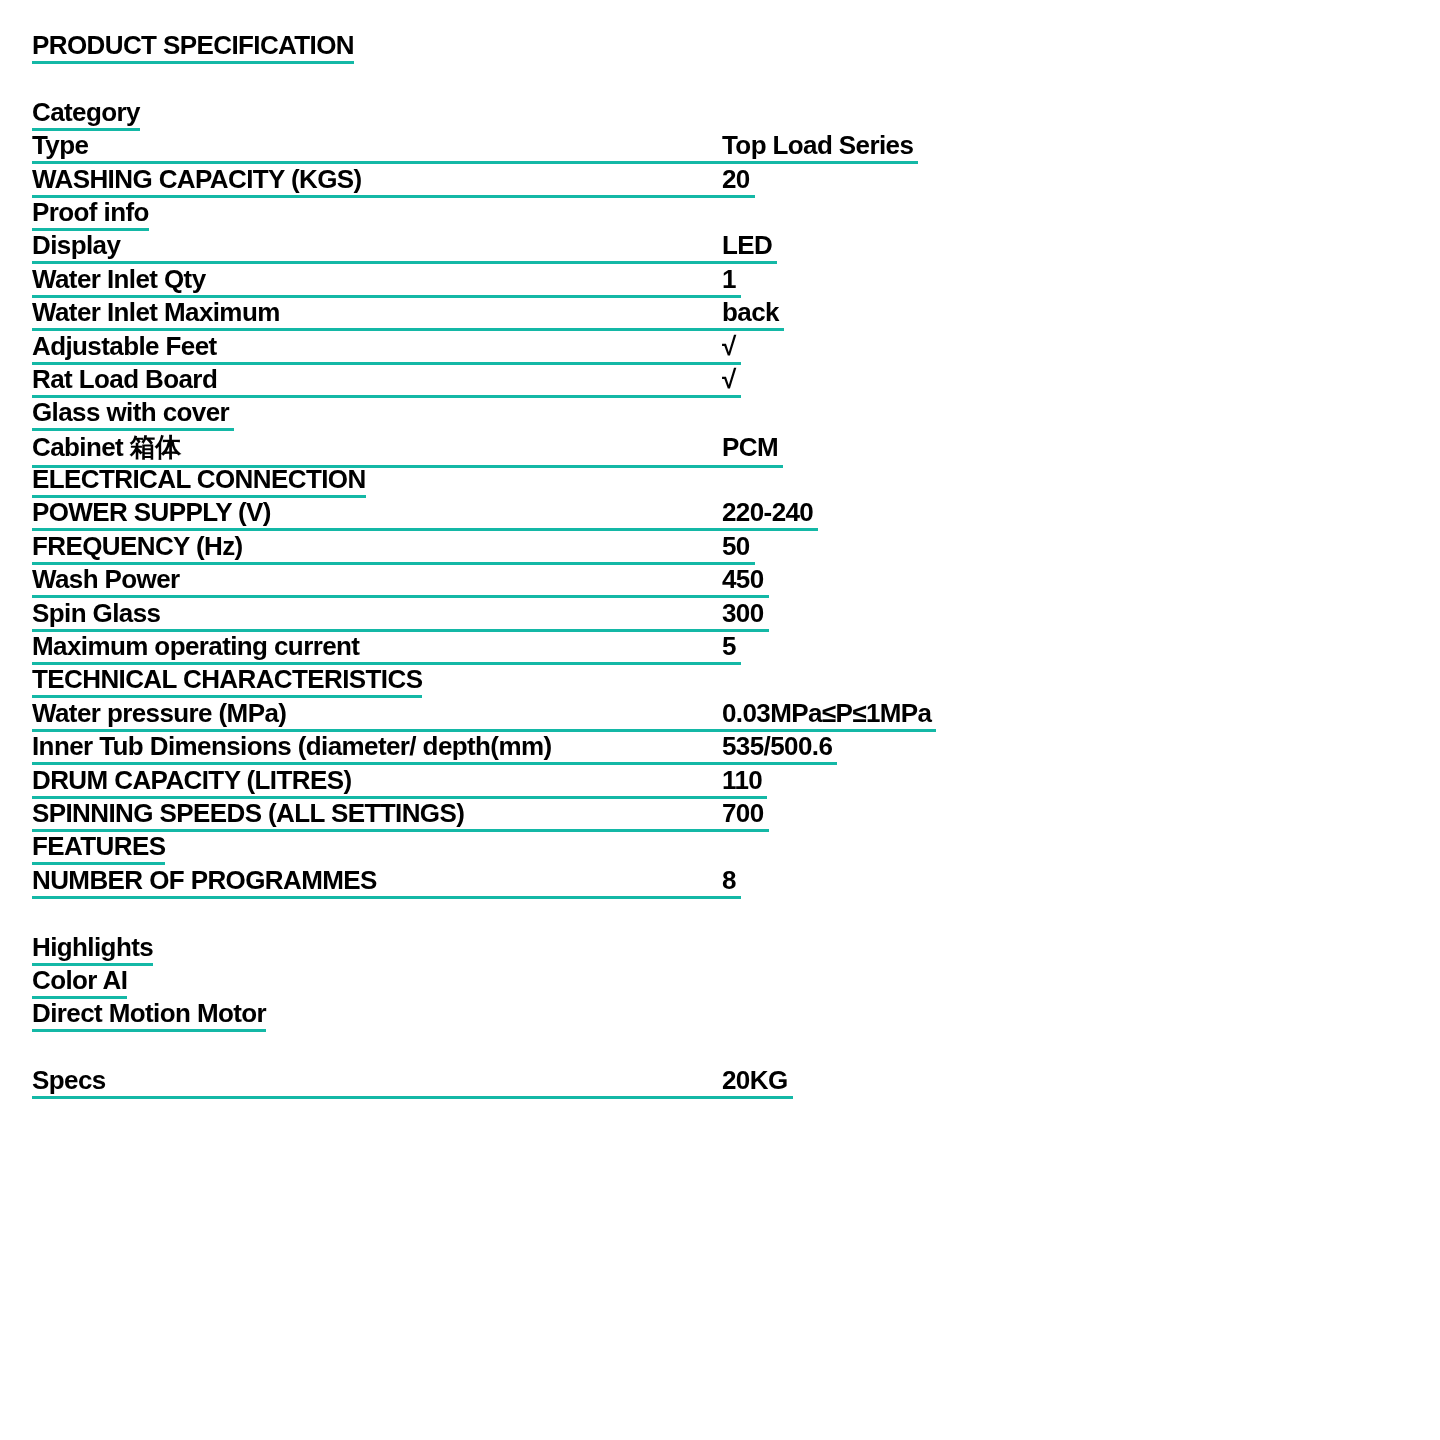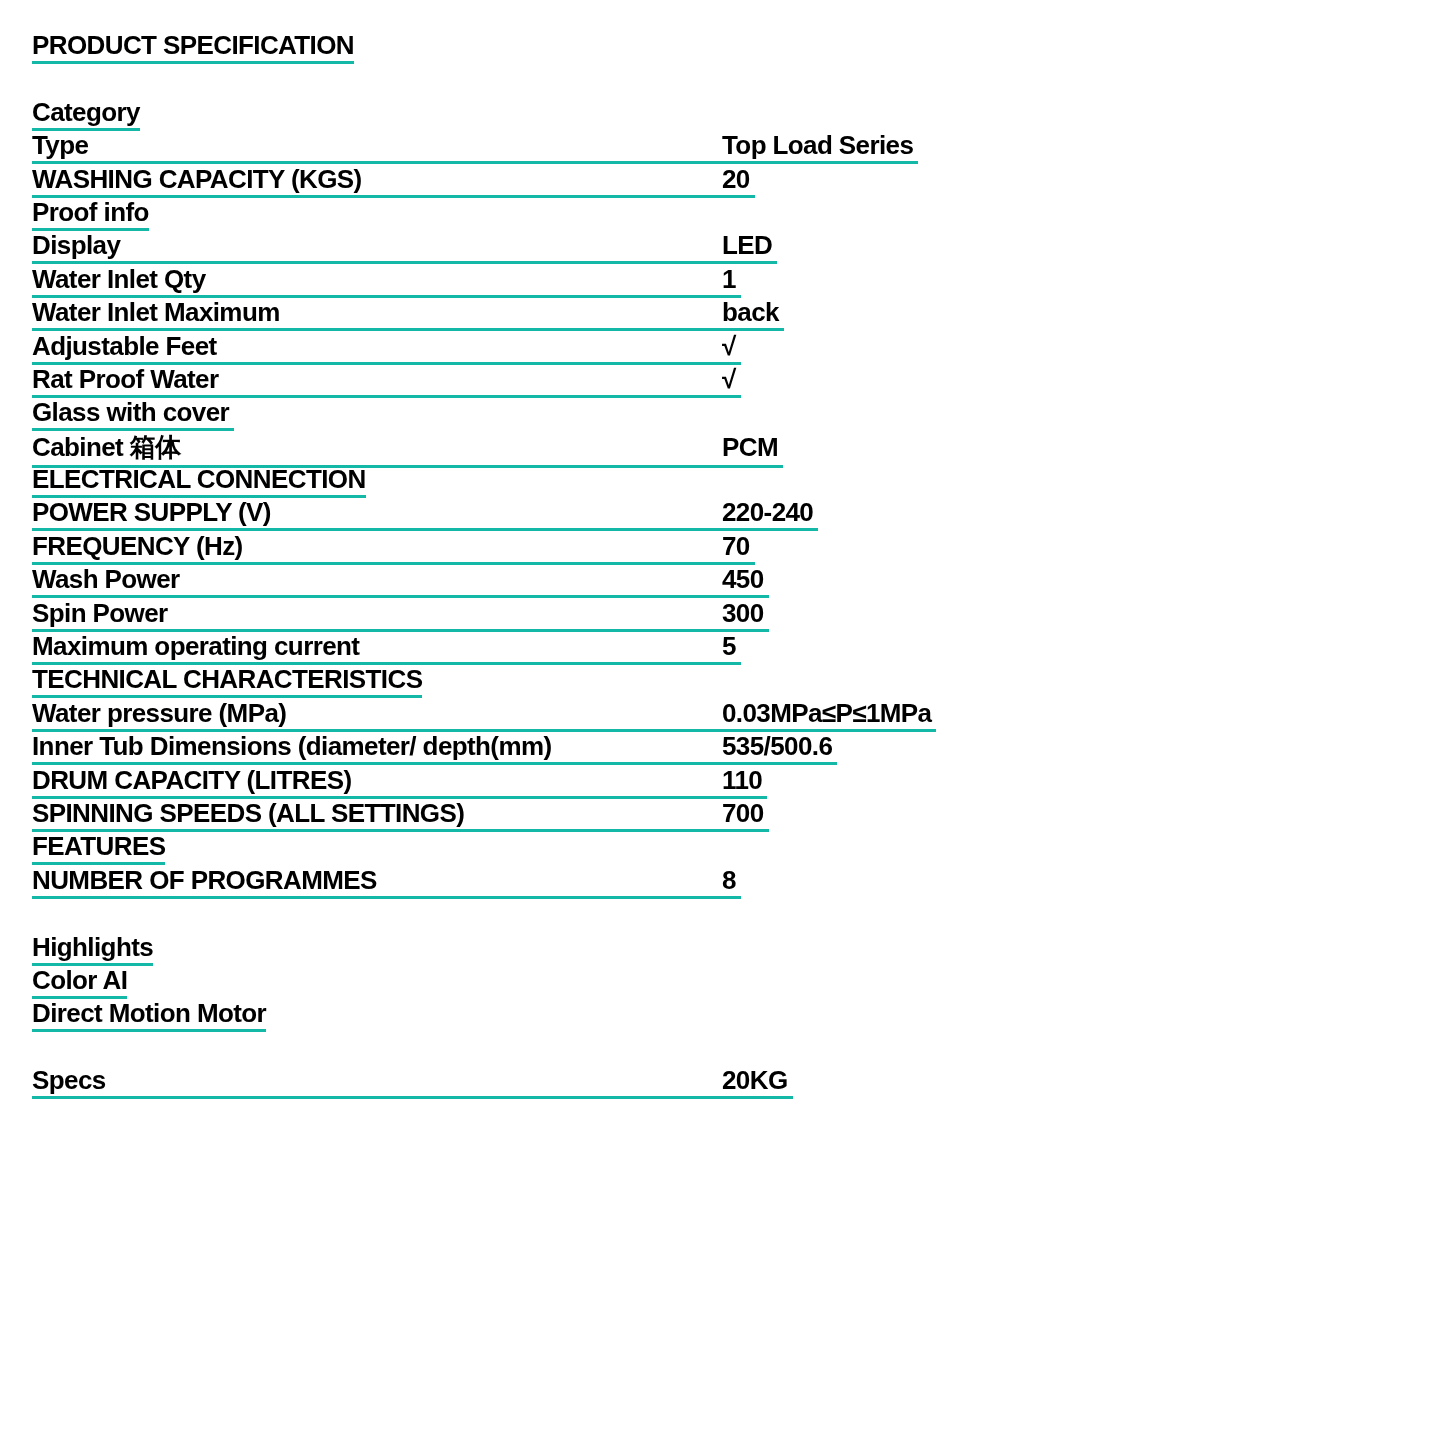--- a/index.html
+++ b/index.html
@@ -92,21 +92,21 @@
 
 <div class="line">
   <span class="u pair">
     <span class="label">Adjustable Feet</span>
     <span class="value">√</span>
   </span>
 </div>
 
 <div class="line">
   <span class="u pair">
-    <span class="label">Rat Proof Water</span>
+    <span class="label">Rat Load Board</span>
     <span class="value">√</span>
   </span>
 </div>
 
 <div class="line">
   <span class="u pair">
     <span class="value">Glass with cover</span>
   </span>
 </div>
 
@@ -124,34 +124,34 @@
 <div class="line">
   <span class="u pair">
     <span class="label">POWER SUPPLY (V)</span>
     <span class="value">220-240</span>
   </span>
 </div>
 
 <div class="line">
   <span class="u pair">
     <span class="label">FREQUENCY (Hz)</span>
-    <span class="value">70</span>
+    <span class="value">50</span>
   </span>
 </div>
 
 <div class="line">
   <span class="u pair">
     <span class="label">Wash Power</span>
     <span class="value">450</span>
   </span>
 </div>
 
 <div class="line">
   <span class="u pair">
-    <span class="label">Spin Power</span>
+    <span class="label">Spin Glass</span>
     <span class="value">300</span>
   </span>
 </div>
 
 <div class="line">
   <span class="u pair">
     <span class="label">Maximum operating current</span>
     <span class="value">5</span>
   </span>
 </div>

